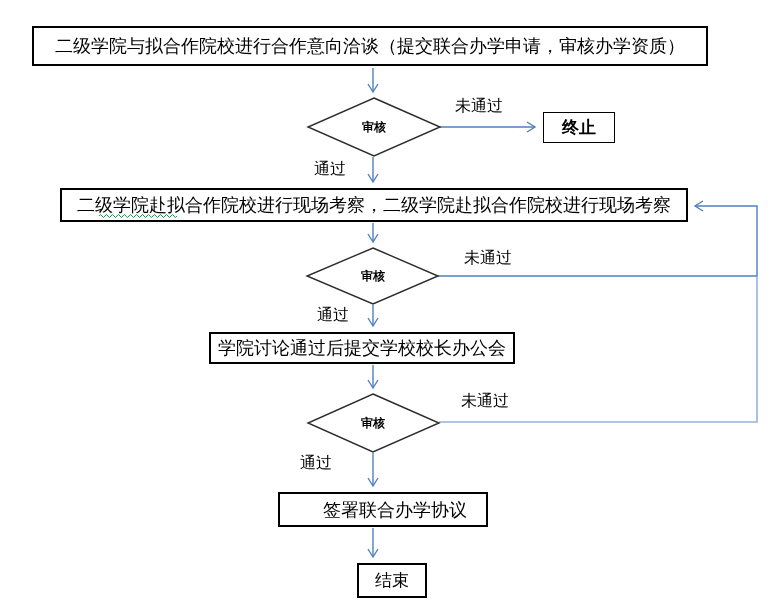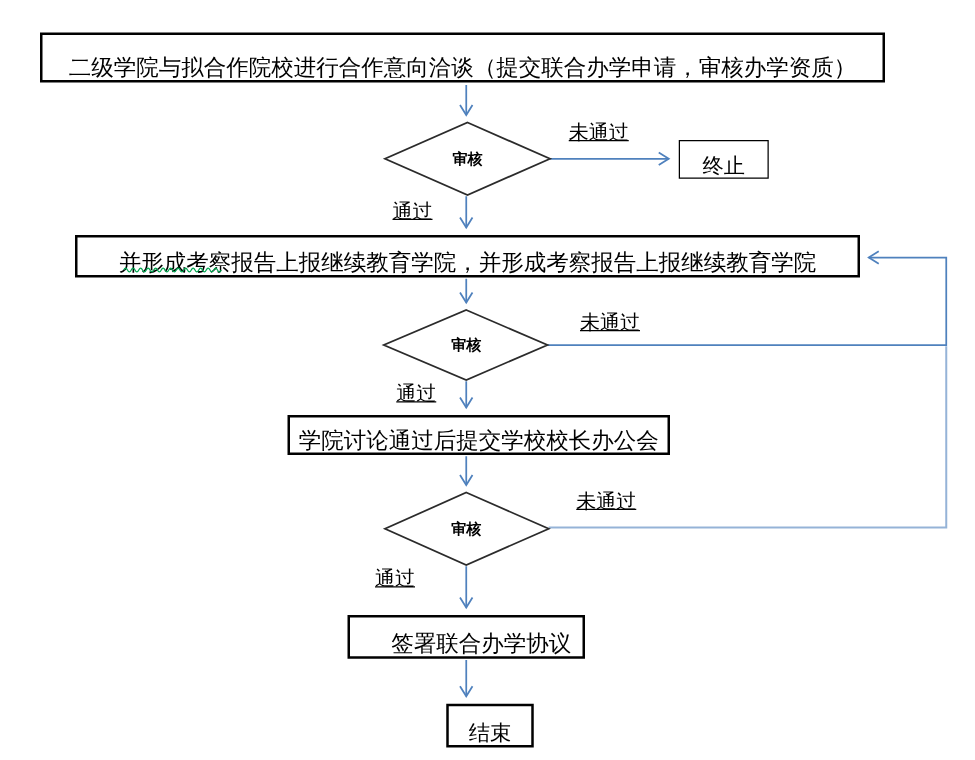--- a/index.html
+++ b/index.html
@@ -4,26 +4,26 @@
 <style>
   html,body{margin:0;padding:0;background:#ffffff;}
   .stage{
     position:relative;width:780px;height:608px;background:#ffffff;
     font-family:"DejaVu Sans","Liberation Sans",sans-serif;color:#000;
     overflow:hidden;
   }
   svg.layer{position:absolute;left:0;top:0;width:780px;height:608px;}
   .box{
     position:absolute;box-sizing:border-box;border:2px solid #000;
-    display:flex;align-items:flex-end;justify-content:center;
+    display:flex;align-items:center;justify-content:center;
     font-size:18px;line-height:1;background:transparent;white-space:nowrap;
   }
-  .box.thin{border-width:1.5px;}
+  .box.thin{border-width:1.5px;font-weight:bold;}
   .box.small{font-size:17px;}
-  .lbl{position:absolute;font-size:16px;line-height:1;white-space:nowrap;text-decoration:underline;}
+  .lbl{position:absolute;font-size:16px;line-height:1;white-space:nowrap;}
   .dlabel{
     position:absolute;font-size:12px;font-weight:bold;line-height:1;
     transform:translate(-50%,-50%);white-space:nowrap;
   }
 </style>
 </head>
 <body>
 
 <div class="stage">
 
@@ -54,28 +54,28 @@
 
   <div class="box" style="left:32px;top:26px;width:676px;height:40px;">
     <span>二级学院与拟合作院校进行合作意向洽谈（提交联合办学申请，审核办学资质）</span>
   </div>
 
   <div class="box thin small" style="left:543px;top:112px;width:72px;height:31px;">
     <span>终止</span>
   </div>
 
   <div class="box" style="left:60px;top:188px;width:628px;height:34px;">
-    <span>并形成考察报告上报继续教育学院，并形成考察报告上报继续教育学院</span>
+    <span>二级学院赴拟合作院校进行现场考察，二级学院赴拟合作院校进行现场考察</span>
   </div>
 
-  <div class="box" style="left:230px;top:332px;width:306px;height:32px;">
+  <div class="box" style="left:209px;top:332px;width:306px;height:32px;">
     <span>学院讨论通过后提交学校校长办公会</span>
   </div>
 
-  <div class="box" style="left:278px;top:492px;width:190px;height:35px;padding-left:24px;">
+  <div class="box" style="left:278px;top:492px;width:210px;height:35px;padding-left:24px;">
     <span>签署联合办学协议</span>
   </div>
 
   <div class="box small" style="left:338px;top:563px;width:70px;height:35px;margin-left:19px;">
     <span>结束</span>
   </div>
 
   <div class="dlabel" style="left:374px;top:127px;">审核</div>
   <div class="dlabel" style="left:373px;top:276px;">审核</div>
   <div class="dlabel" style="left:373px;top:423px;">审核</div>

